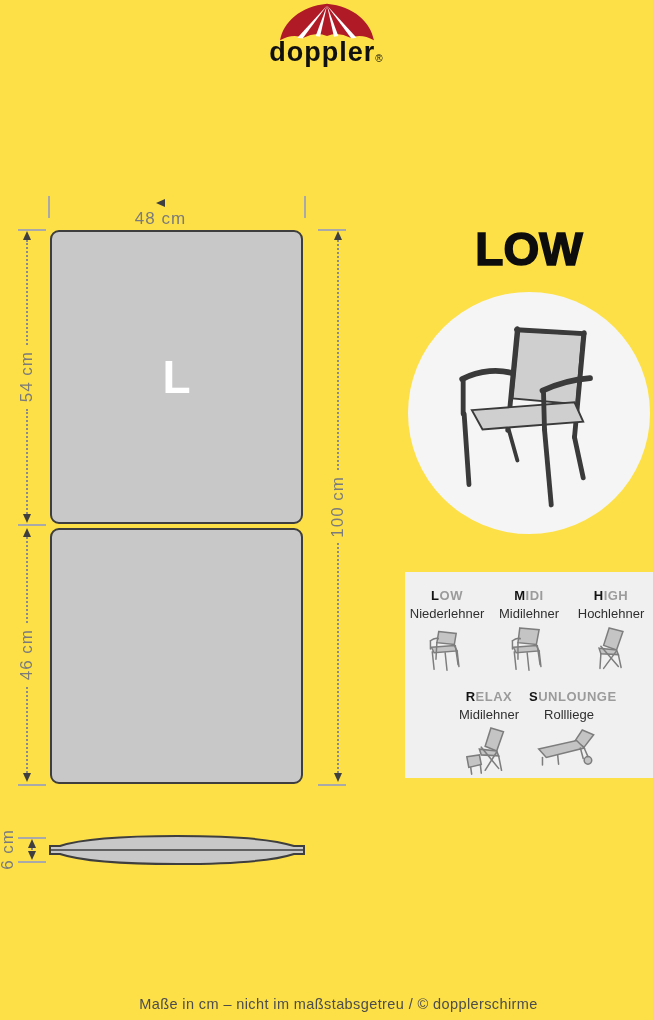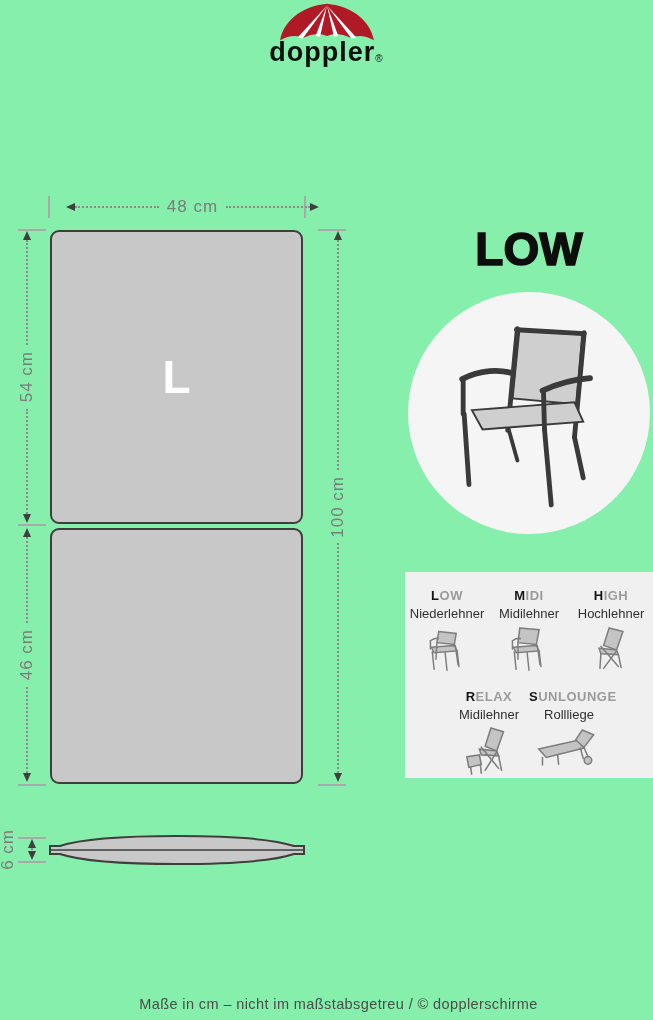--- a/index.html
+++ b/index.html
@@ -1,18 +1,18 @@
 <!DOCTYPE html>
 <html><head>
 <meta charset="utf-8">
 <style>
   * { margin:0; padding:0; box-sizing:border-box; }
   html,body { background:#fff; }
   body { font-family:"Liberation Sans", sans-serif; }
-  #page { position:relative; width:653px; height:1020px; background:#86efac; overflow:hidden; }
+  #page { position:relative; width:653px; height:1020px; background:#fde047; overflow:hidden; }
 
   
   .logo { position:absolute; left:0; right:0; top:2px; text-align:center; }
   .logo svg { display:block; margin:0 auto; }
   .logo-text { font-size:27px; font-weight:bold; color:#101010; letter-spacing:1px; line-height:1; margin-top:-3px; }
   .logo-reg { font-size:10px; font-weight:normal; vertical-align:-1px; }
 
   
   .dh { height:0; border-top:2px dotted #8a8a8a; flex:1; }
   .dv { width:0; border-left:2px dotted #8a8a8a; flex:1; }
@@ -70,21 +70,21 @@
       <polygon points="55,4 21,41 27,42" fill="#ffffff"></polygon>
       <polygon points="55,4 42,39 47,40" fill="#ffffff"></polygon>
       <polygon points="55,4 63,40 68,39" fill="#ffffff"></polygon>
       <polygon points="55,4 83,42 89,41" fill="#ffffff"></polygon>
     </svg>
     <div class="logo-text"><span>doppler</span><span class="logo-reg">®</span></div>
   </div>
 
   <div class="tick-v" style="left:48px; top:196px; height:22px;"></div>
   <div class="tick-v" style="left:304px; top:196px; height:22px;"></div>
-  <div class="hdim" style="left:66px; top:199px; width:253px; height:16px;">
+  <div class="hdim" style="left:34px; top:199px; width:253px; height:16px;flex-direction:column;">
     <div class="arr-l"></div>
     <div class="dh"></div>
     <div class="dimlabel">48 cm</div>
     <div class="dh"></div>
     <div class="arr-r"></div>
   </div>
 
   <div class="cushion cushion-top">
     <div class="size-letter">L</div>
   </div>

